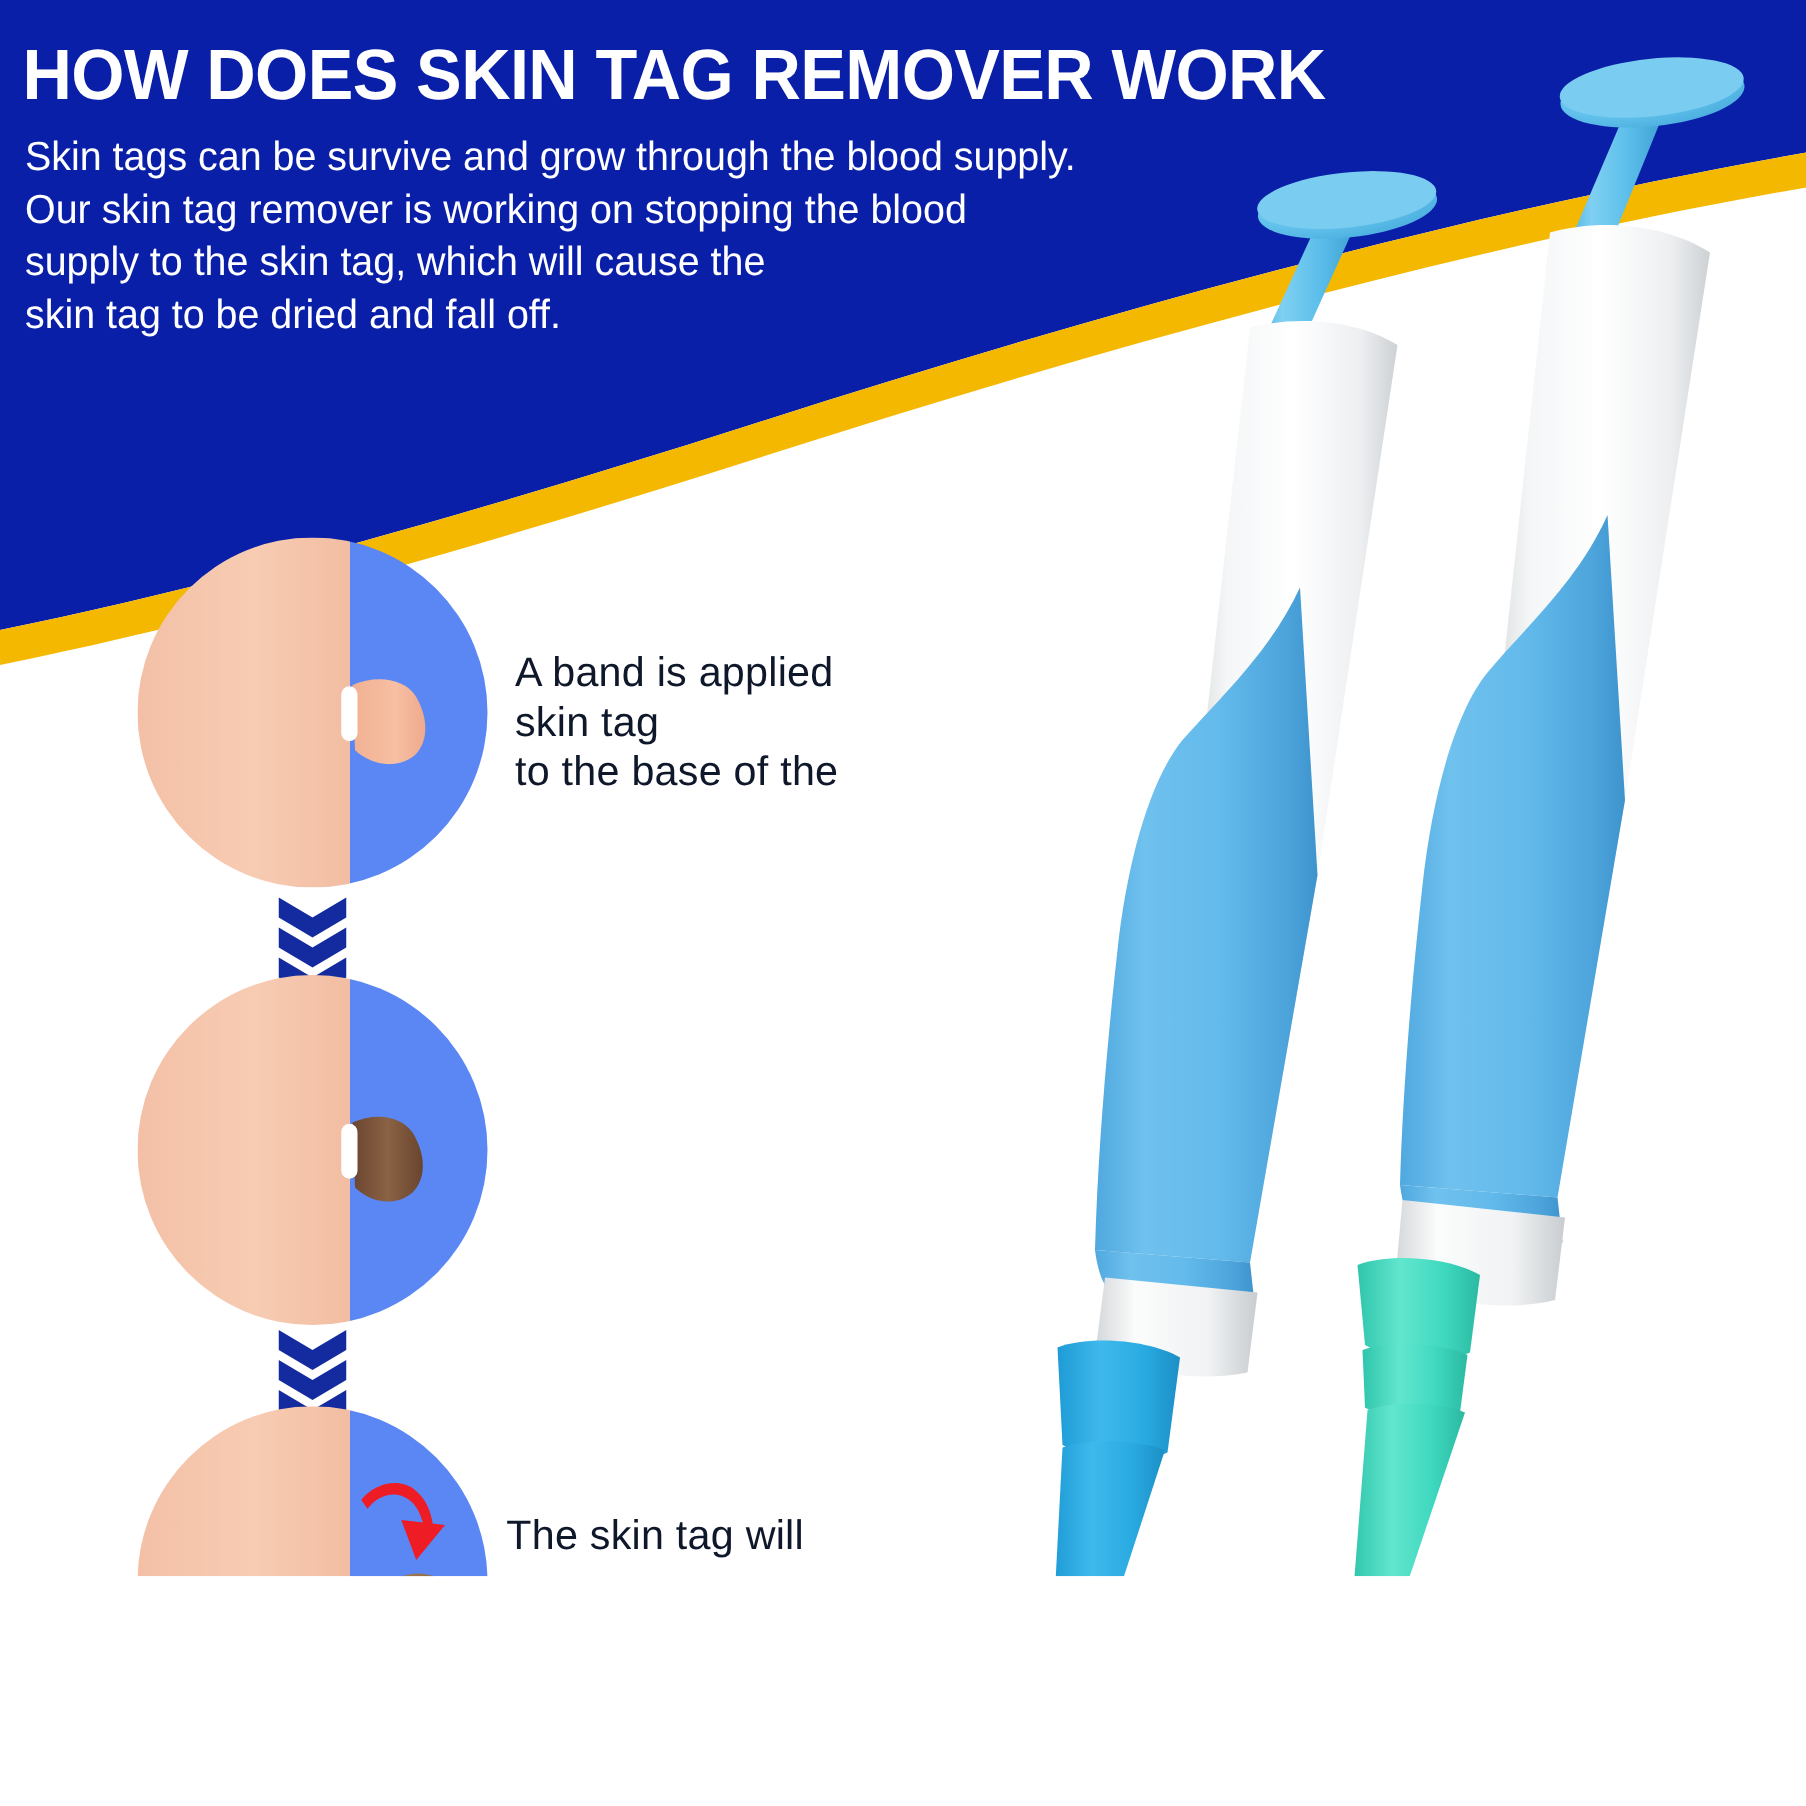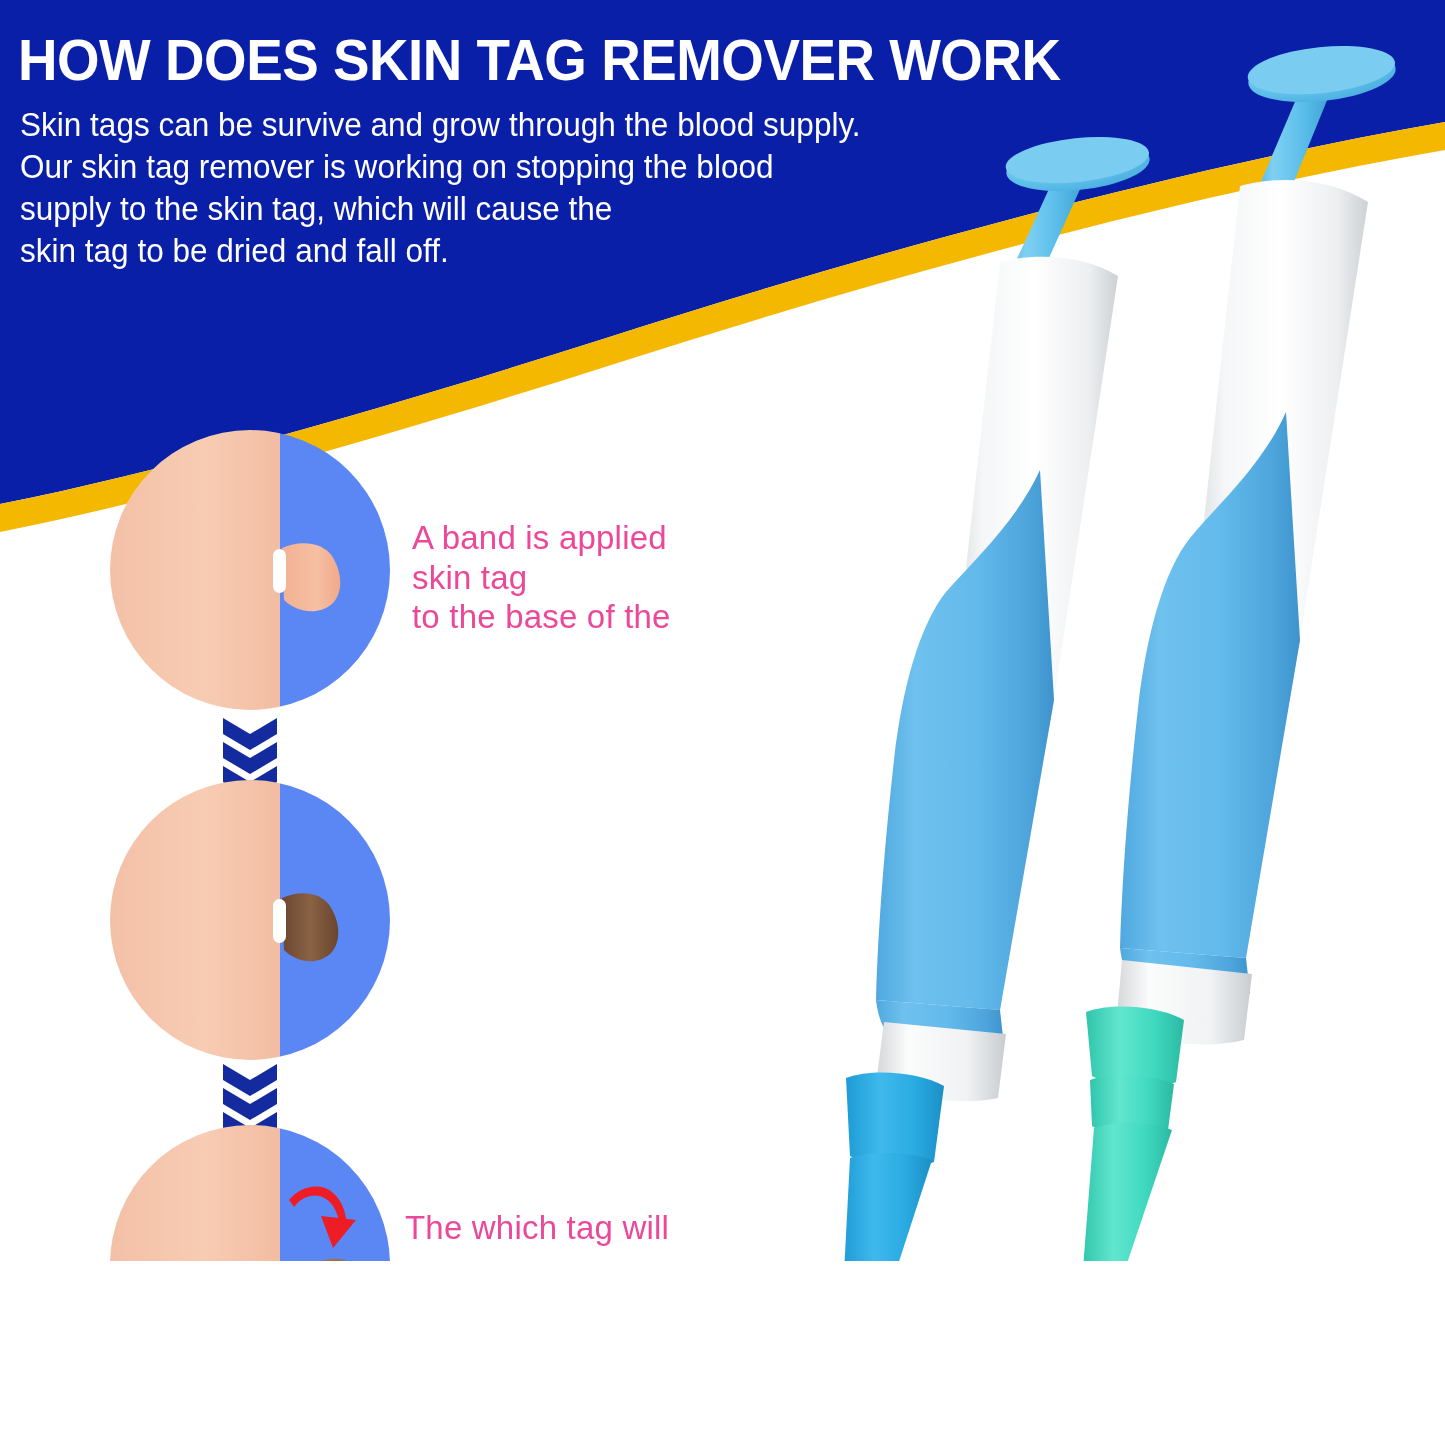--- a/index.html
+++ b/index.html
@@ -60,21 +60,21 @@
     font-size: 32.5px;
     line-height: 42px;
     font-weight: normal;
     transform: scaleX(0.97);
     transform-origin: left center;
   }
   .subcopy div { white-space: nowrap; }
 
   .step-caption {
     position: absolute;
-    color: #ec4899;
+    color: #0f172a;
     font-size: 33px;
     line-height: 39.5px;
     font-weight: normal;
     letter-spacing: 0.2px;
   }
   .step-caption div { white-space: nowrap; }
 
   #cap-1 { left: 412px; top: 518px; }
   #cap-2 { left: 405px; top: 870px; }
   #cap-3 { left: 405px; top: 1208px; }
@@ -283,17 +283,17 @@
     </div>
 
     <div class="step-caption" id="cap-1">
       <div>A band is applied</div>
       <div>skin tag</div>
       <div>to the base of the</div>
     </div>
 
 
     <div class="step-caption" id="cap-3">
-      <div>The which tag will</div>
+      <div>The skin tag will</div>
     </div>
 
   </div>
 </div>
 
 </body></html>

